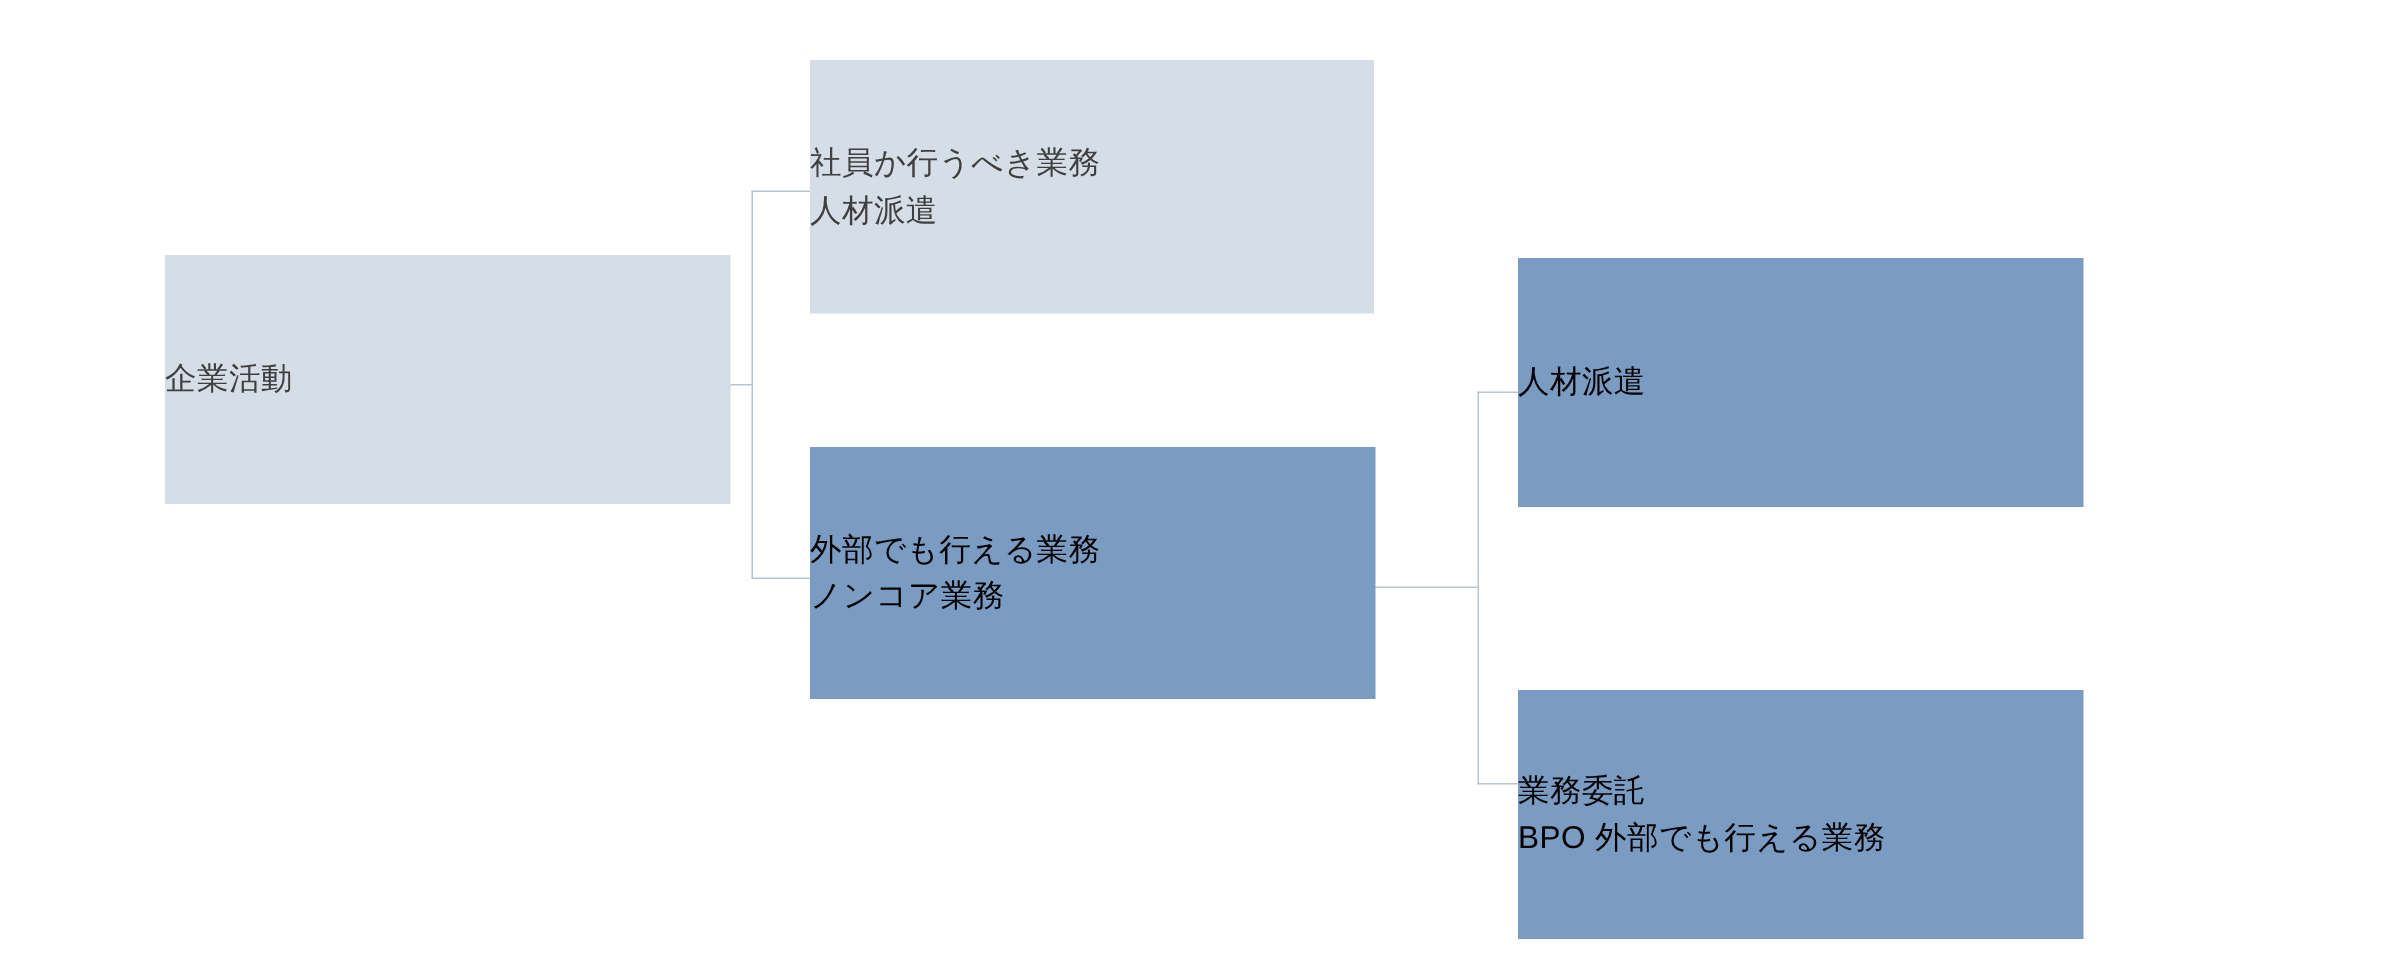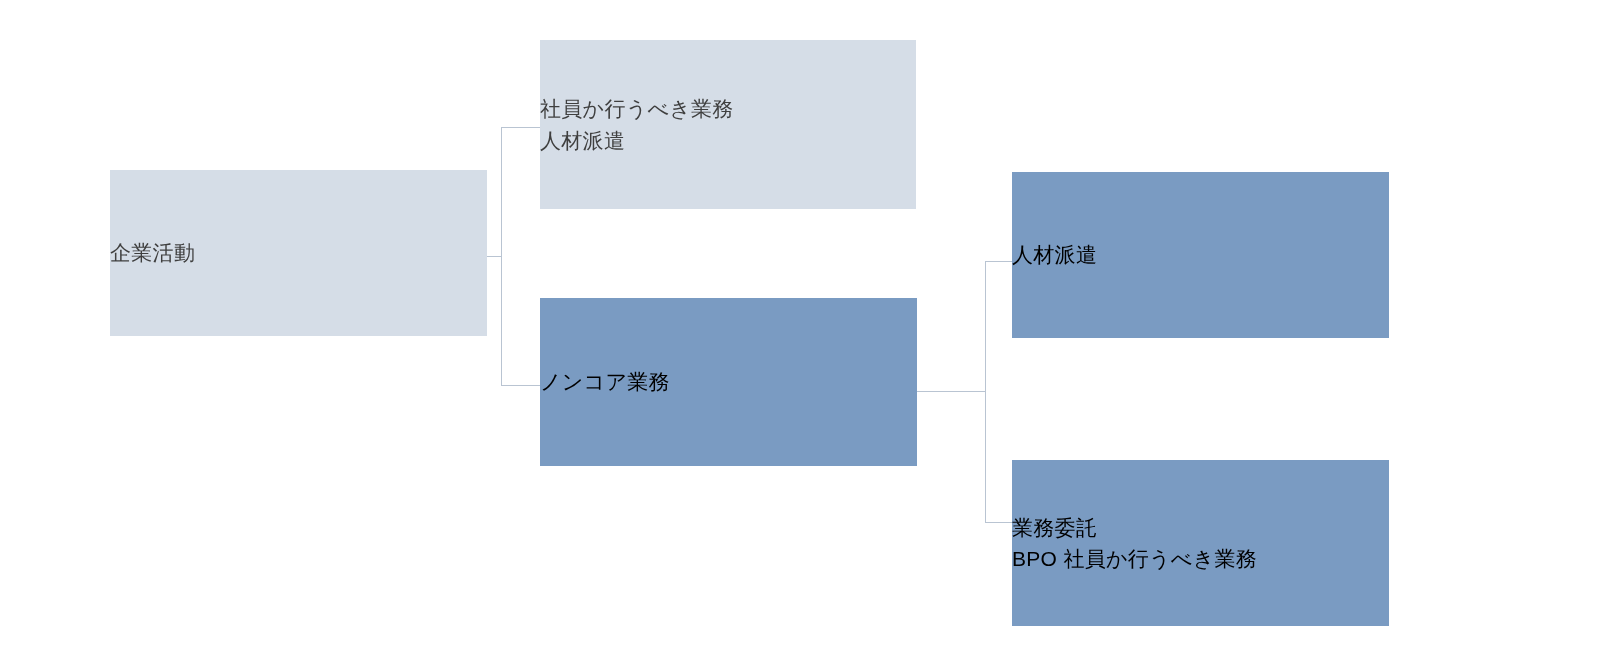--- a/index.html
+++ b/index.html
@@ -93,25 +93,26 @@
   <div class="node node--light" id="node-root">
     <span class="line">企業活動</span>
   </div>
 
   <div class="node node--light" id="node-core">
     <span class="line">社員か行うべき業務</span>
     <span class="line">人材派遣</span>
   </div>
 
   <div class="node node--dark" id="node-noncore">
+    <span class="line">外部でも行える業務</span>
     <span class="line">ノンコア業務</span>
   </div>
 
   <div class="node node--dark" id="node-dispatch">
     <span class="line">人材派遣</span>
   </div>
 
   <div class="node node--dark" id="node-bpo">
     <span class="line">業務委託</span>
-    <span class="line">BPO  社員か行うべき業務</span>
+    <span class="line">BPO  外部でも行える業務</span>
   </div>
 
 </div>
 
 </body></html>

